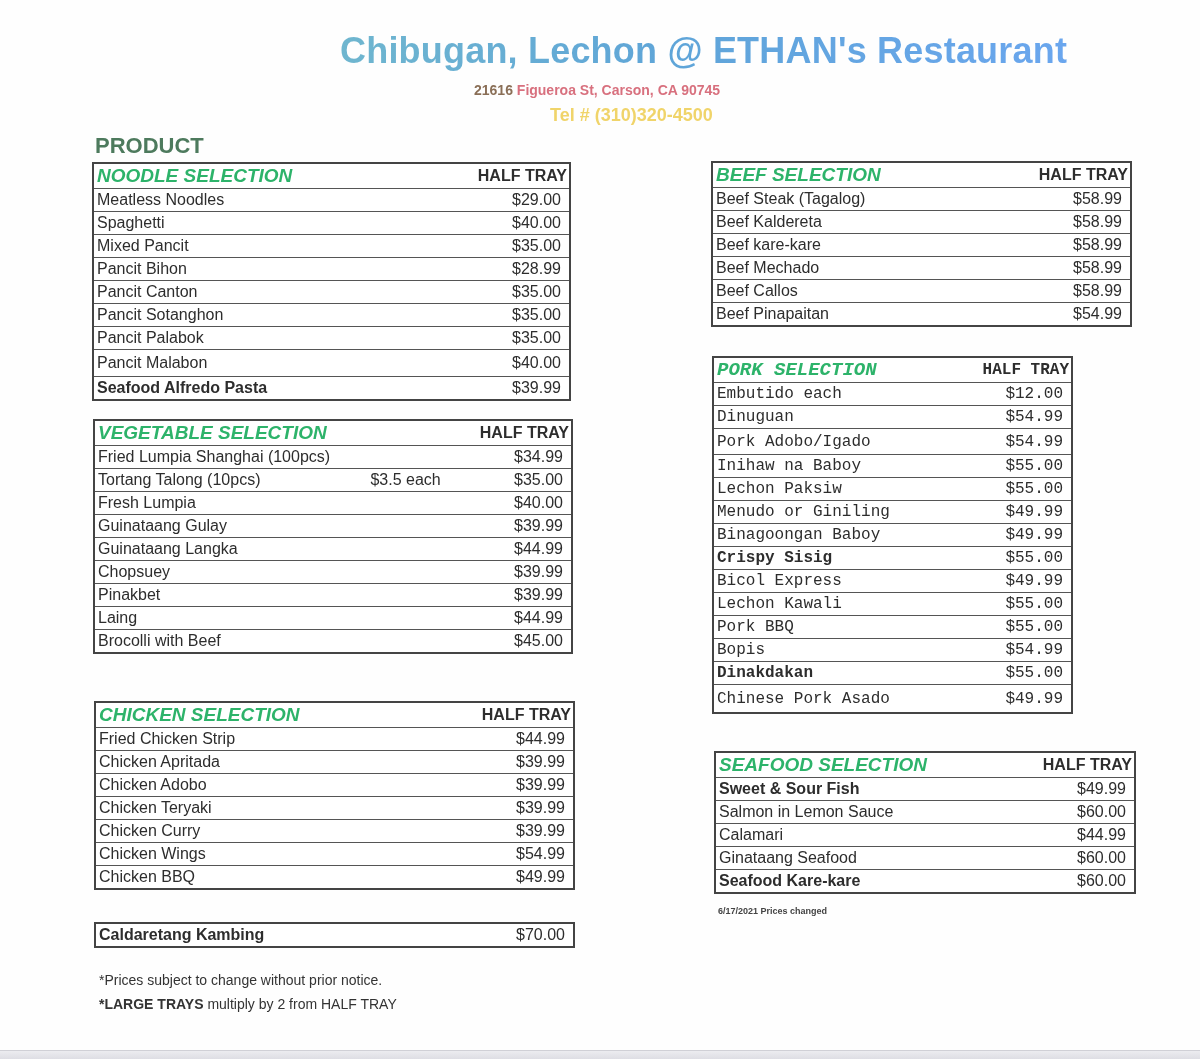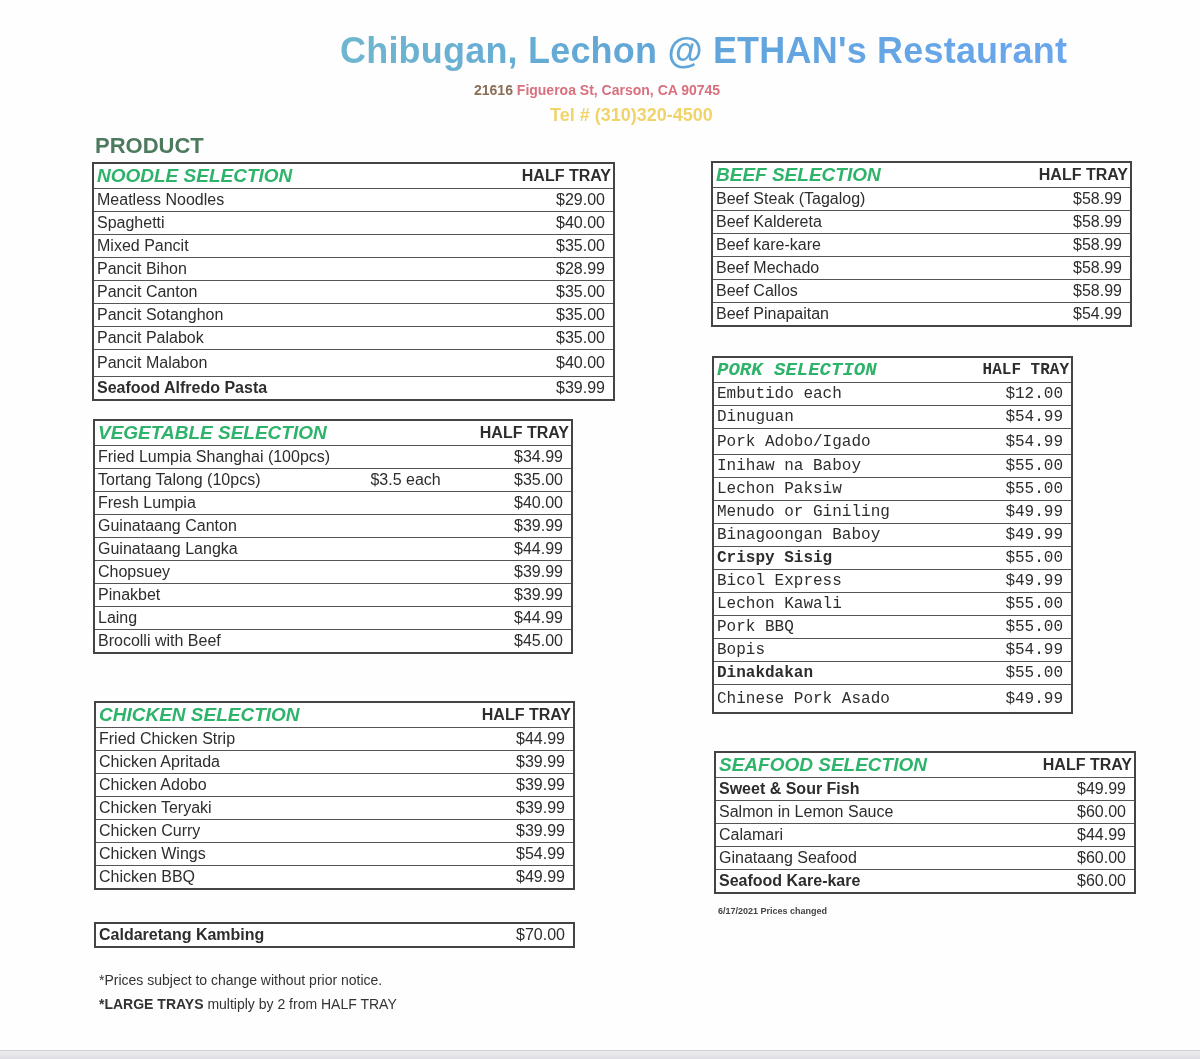--- a/index.html
+++ b/index.html
@@ -26,21 +26,21 @@
 </head>
 <body>
 
 <div class="page">
 
   <div class="title">Chibugan, Lechon @ ETHAN's Restaurant</div>
   <div class="addr"><span class="n">21616</span> <span class="s">Figueroa St, Carson, CA 90745</span></div>
   <div class="tel">Tel # (310)320-4500</div>
   <div class="product">PRODUCT</div>
 
-  <table class="menu" style="left:92px;top:162px;width:523px;">
+  <table class="menu" style="left:92px;top:162px;width:479px;">
     <tbody>
         <tr class="head">
       <td class="name"><span class="sect">NOODLE SELECTION</span></td>
       <td class="price ht">HALF TRAY</td>
     </tr>
     <tr>
           <td class="name">Meatless Noodles</td>
           <td class="price">$29.00</td>
         </tr>
     <tr>
@@ -93,21 +93,21 @@
           <td class="name">Tortang Talong (10pcs)</td>
           <td class="mid">$3.5 each</td>
           <td class="price">$35.00</td>
         </tr>
     <tr>
           <td class="name">Fresh Lumpia</td>
           <td class="mid"></td>
           <td class="price">$40.00</td>
         </tr>
     <tr>
-          <td class="name">Guinataang Canton</td>
+          <td class="name">Guinataang Gulay</td>
           <td class="mid"></td>
           <td class="price">$39.99</td>
         </tr>
     <tr>
           <td class="name">Guinataang Langka</td>
           <td class="mid"></td>
           <td class="price">$44.99</td>
         </tr>
     <tr>
           <td class="name">Chopsuey</td>

